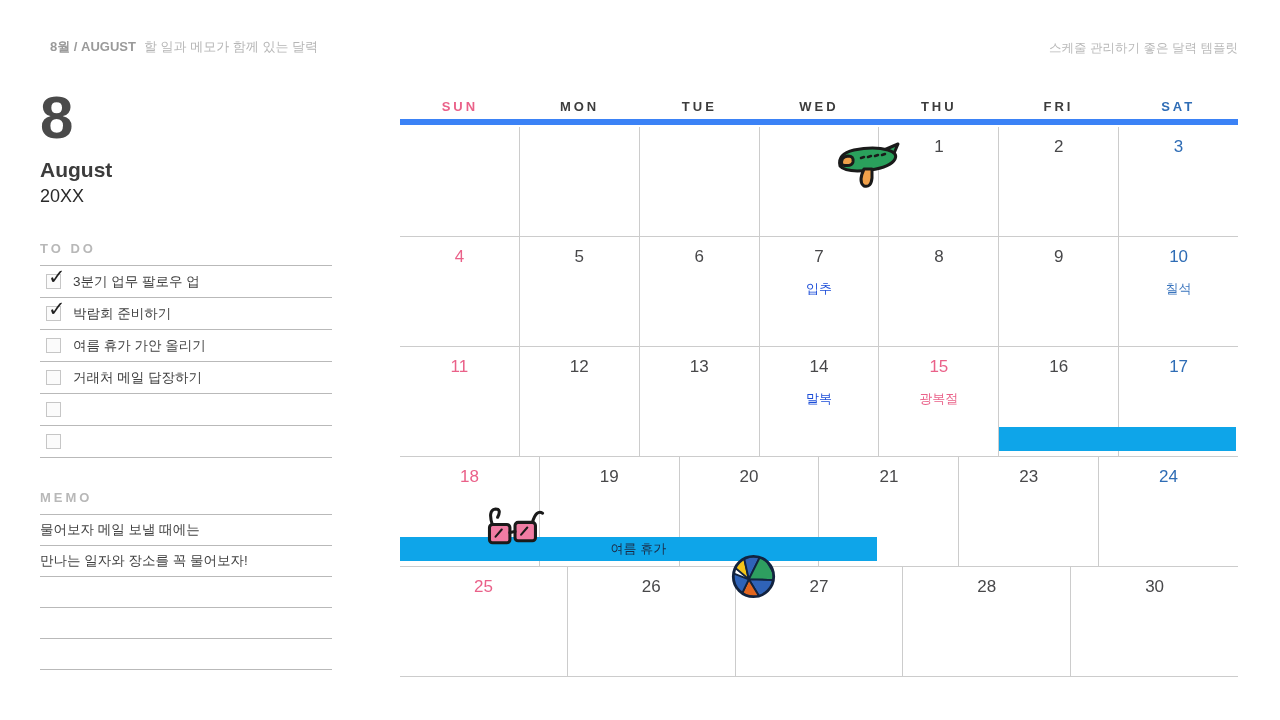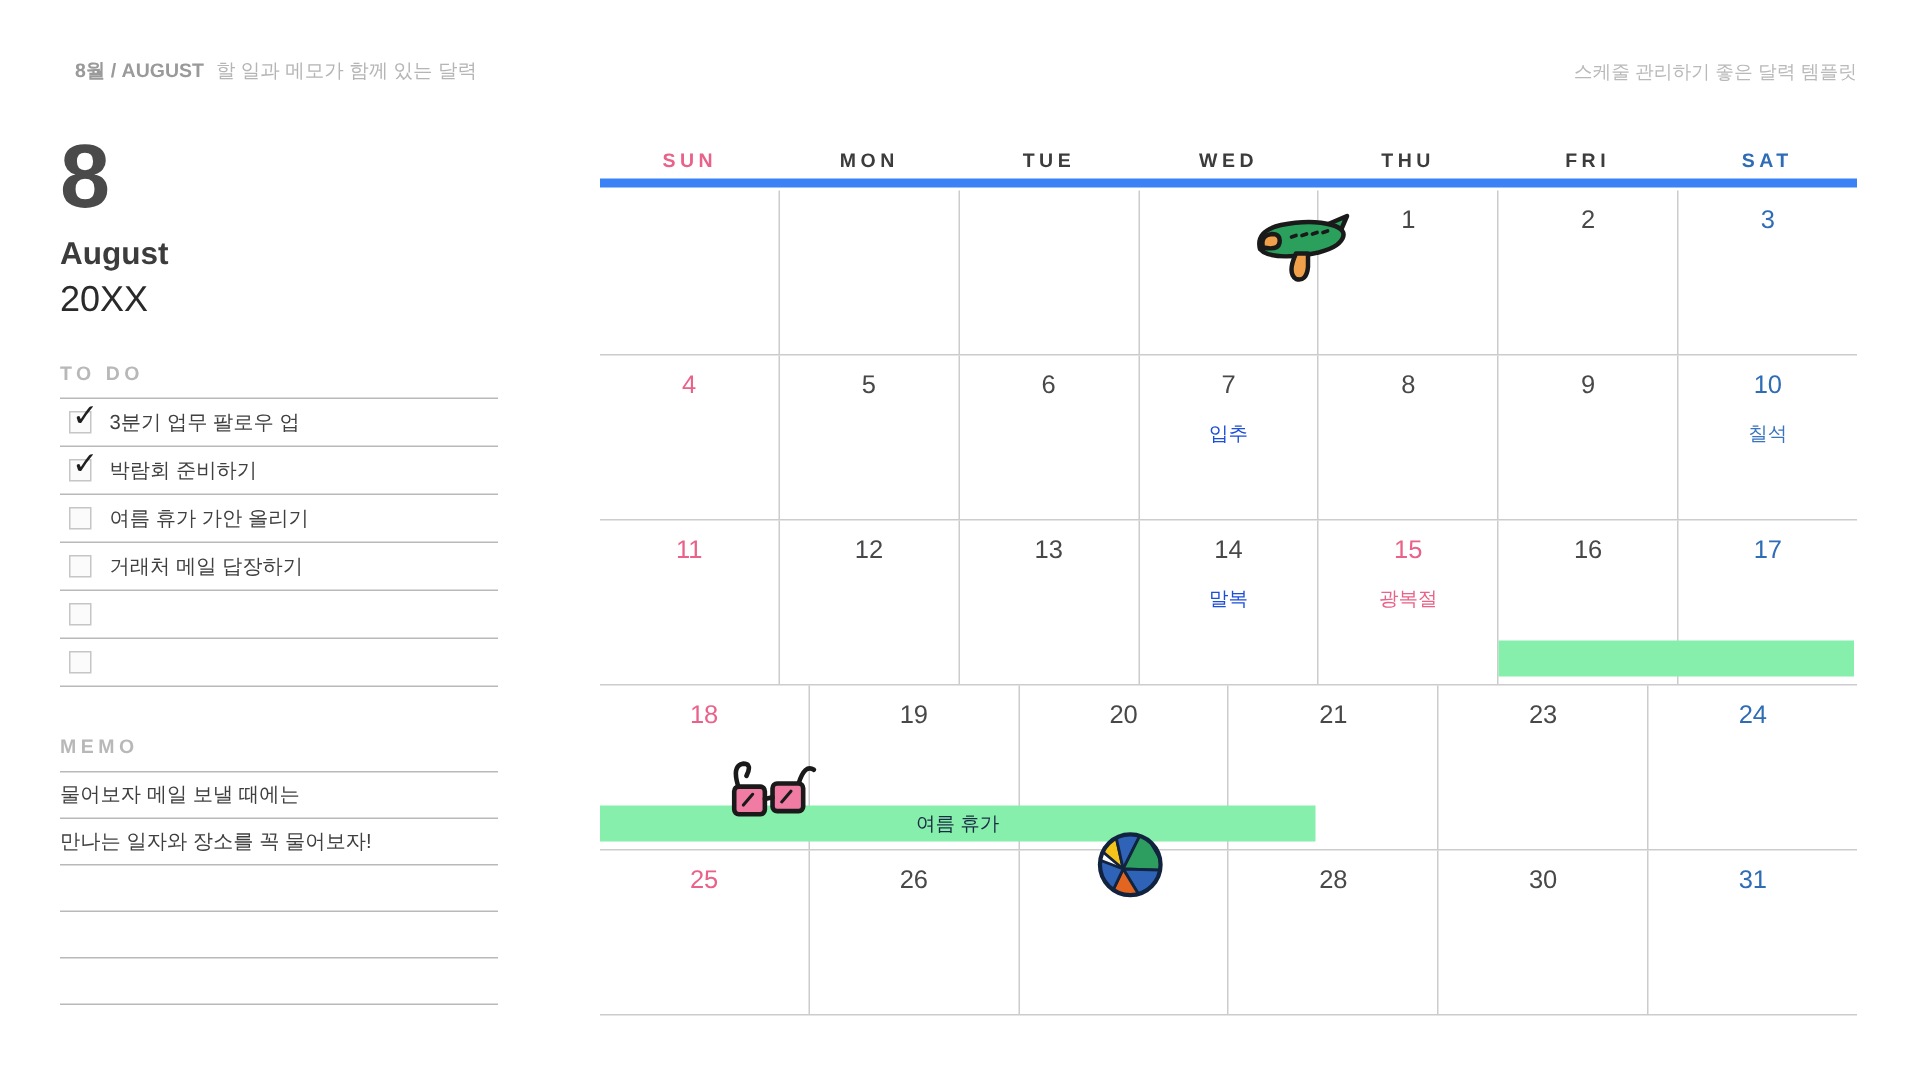--- a/index.html
+++ b/index.html
@@ -8,21 +8,21 @@
   .abs { position:absolute; }
 
   
   .top-left { left:40px; top:38px; font-size:13px; color:#b5b5b5;margin-left:10px; }
   .top-left b { color:#9a9a9a; font-weight:bold; margin-right:8px; }
   .top-right { right:42px; top:40px; font-size:12.5px; color:#b9b9b9; }
 
   
   .month-num  { left:40px; top:88px;  font-size:60px; font-weight:800; color:#4a4a4a; line-height:1; }
   .month-name { left:40px; top:158px; font-size:21px; font-weight:bold; color:#3c3c3c; }
-  .month-year { left:40px; top:186px; font-size:24px; color:#2a2a2a; }
+  .month-year { left:40px; top:186px; font-size:18px; color:#2a2a2a; }
 
   .section { width:292px; }
   .sec-title { font-size:13px; font-weight:bold; letter-spacing:3px; color:#b8b8b8; margin-bottom:9px; }
   .todo-sec { left:40px; top:241px; }
   .memo-sec { left:40px; top:490px; }
   .todo-row { height:32px; border-top:1px solid #b9b9b9; display:flex; align-items:center; position:relative; }
   .todo-rows { border-bottom:1px solid #b9b9b9; }
   .cbx { width:15px; height:15px; border:1.5px solid #c6c6c6; background:#fbfbfb; margin:0 12px 0 6px;
          position:relative; flex:none; }
   .cbx .mark { position:absolute; left:1px; top:-10px; font-size:21px; font-weight:bold; color:#1f1f1f; }
@@ -41,21 +41,21 @@
   .wrow { flex:1; display:flex; border-bottom:1px solid #cccccc; }
   .cell { flex:1; border-right:1px solid #cccccc; text-align:center; padding-top:10px; }
   .cell:last-child { border-right:none; }
   .dnum { font-size:17px; font-weight:500; color:#48484a; }
   .dnum.sun, .dnum.holiday { color:#ea6189; }
   .dnum.sat { color:#2e6cb5; }
   .clabel { margin-top:13px; font-size:13px; color:#1d4ed8; }
   .clabel.sat { color:#3a74bd; }
   .clabel.holiday { color:#ea6189; }
 
-  .event-bar { position:absolute; height:24px; background:#86efac; z-index:2;
+  .event-bar { position:absolute; height:24px; background:#0ea5e9; z-index:2;
                text-align:center; line-height:24px; font-size:13px; color:#1c2b45; }
 
   .sticker { position:absolute; z-index:3; }
   .st-airplane  { left:433px; top:46px;  width:70px; height:54px; }
   .st-sunglasses{ left:81px;  top:413px; width:66px; height:47px; }
   .st-beachball { left:330px; top:461px; width:47px; height:47px; }
 </style>
 </head>
 <body>
 
@@ -227,23 +227,20 @@
           <div class="dnum ">26</div>
         </div>
         <div class="cell">
           <div class="dnum ">27</div>
         </div>
         <div class="cell">
           <div class="dnum ">28</div>
         </div>
         <div class="cell">
           <div class="dnum ">30</div>
-        </div>
-        <div class="cell">
-          <div class="dnum sat">31</div>
         </div>
       </div>
     </div>
 
   <div class="sticker st-airplane">
     <svg viewBox="0 0 68 54" width="70" height="54">
       <g stroke="#1a1a1a" stroke-width="3" stroke-linejoin="round" stroke-linecap="round">
         <path d="M50 12 L64 6 L58 20 Z" fill="#2aa05c"></path>
         <path d="M6 28 Q3 16 20 12 Q40 8 54 12 Q64 15 61 21 Q57 29 36 32 Q12 35 6 28 Z" fill="#2aa05c"></path>
         <path d="M8 27 Q6 19 14 18 Q20 18 19 24 Q18 29 8 27 Z" fill="#f0a04a"></path>

